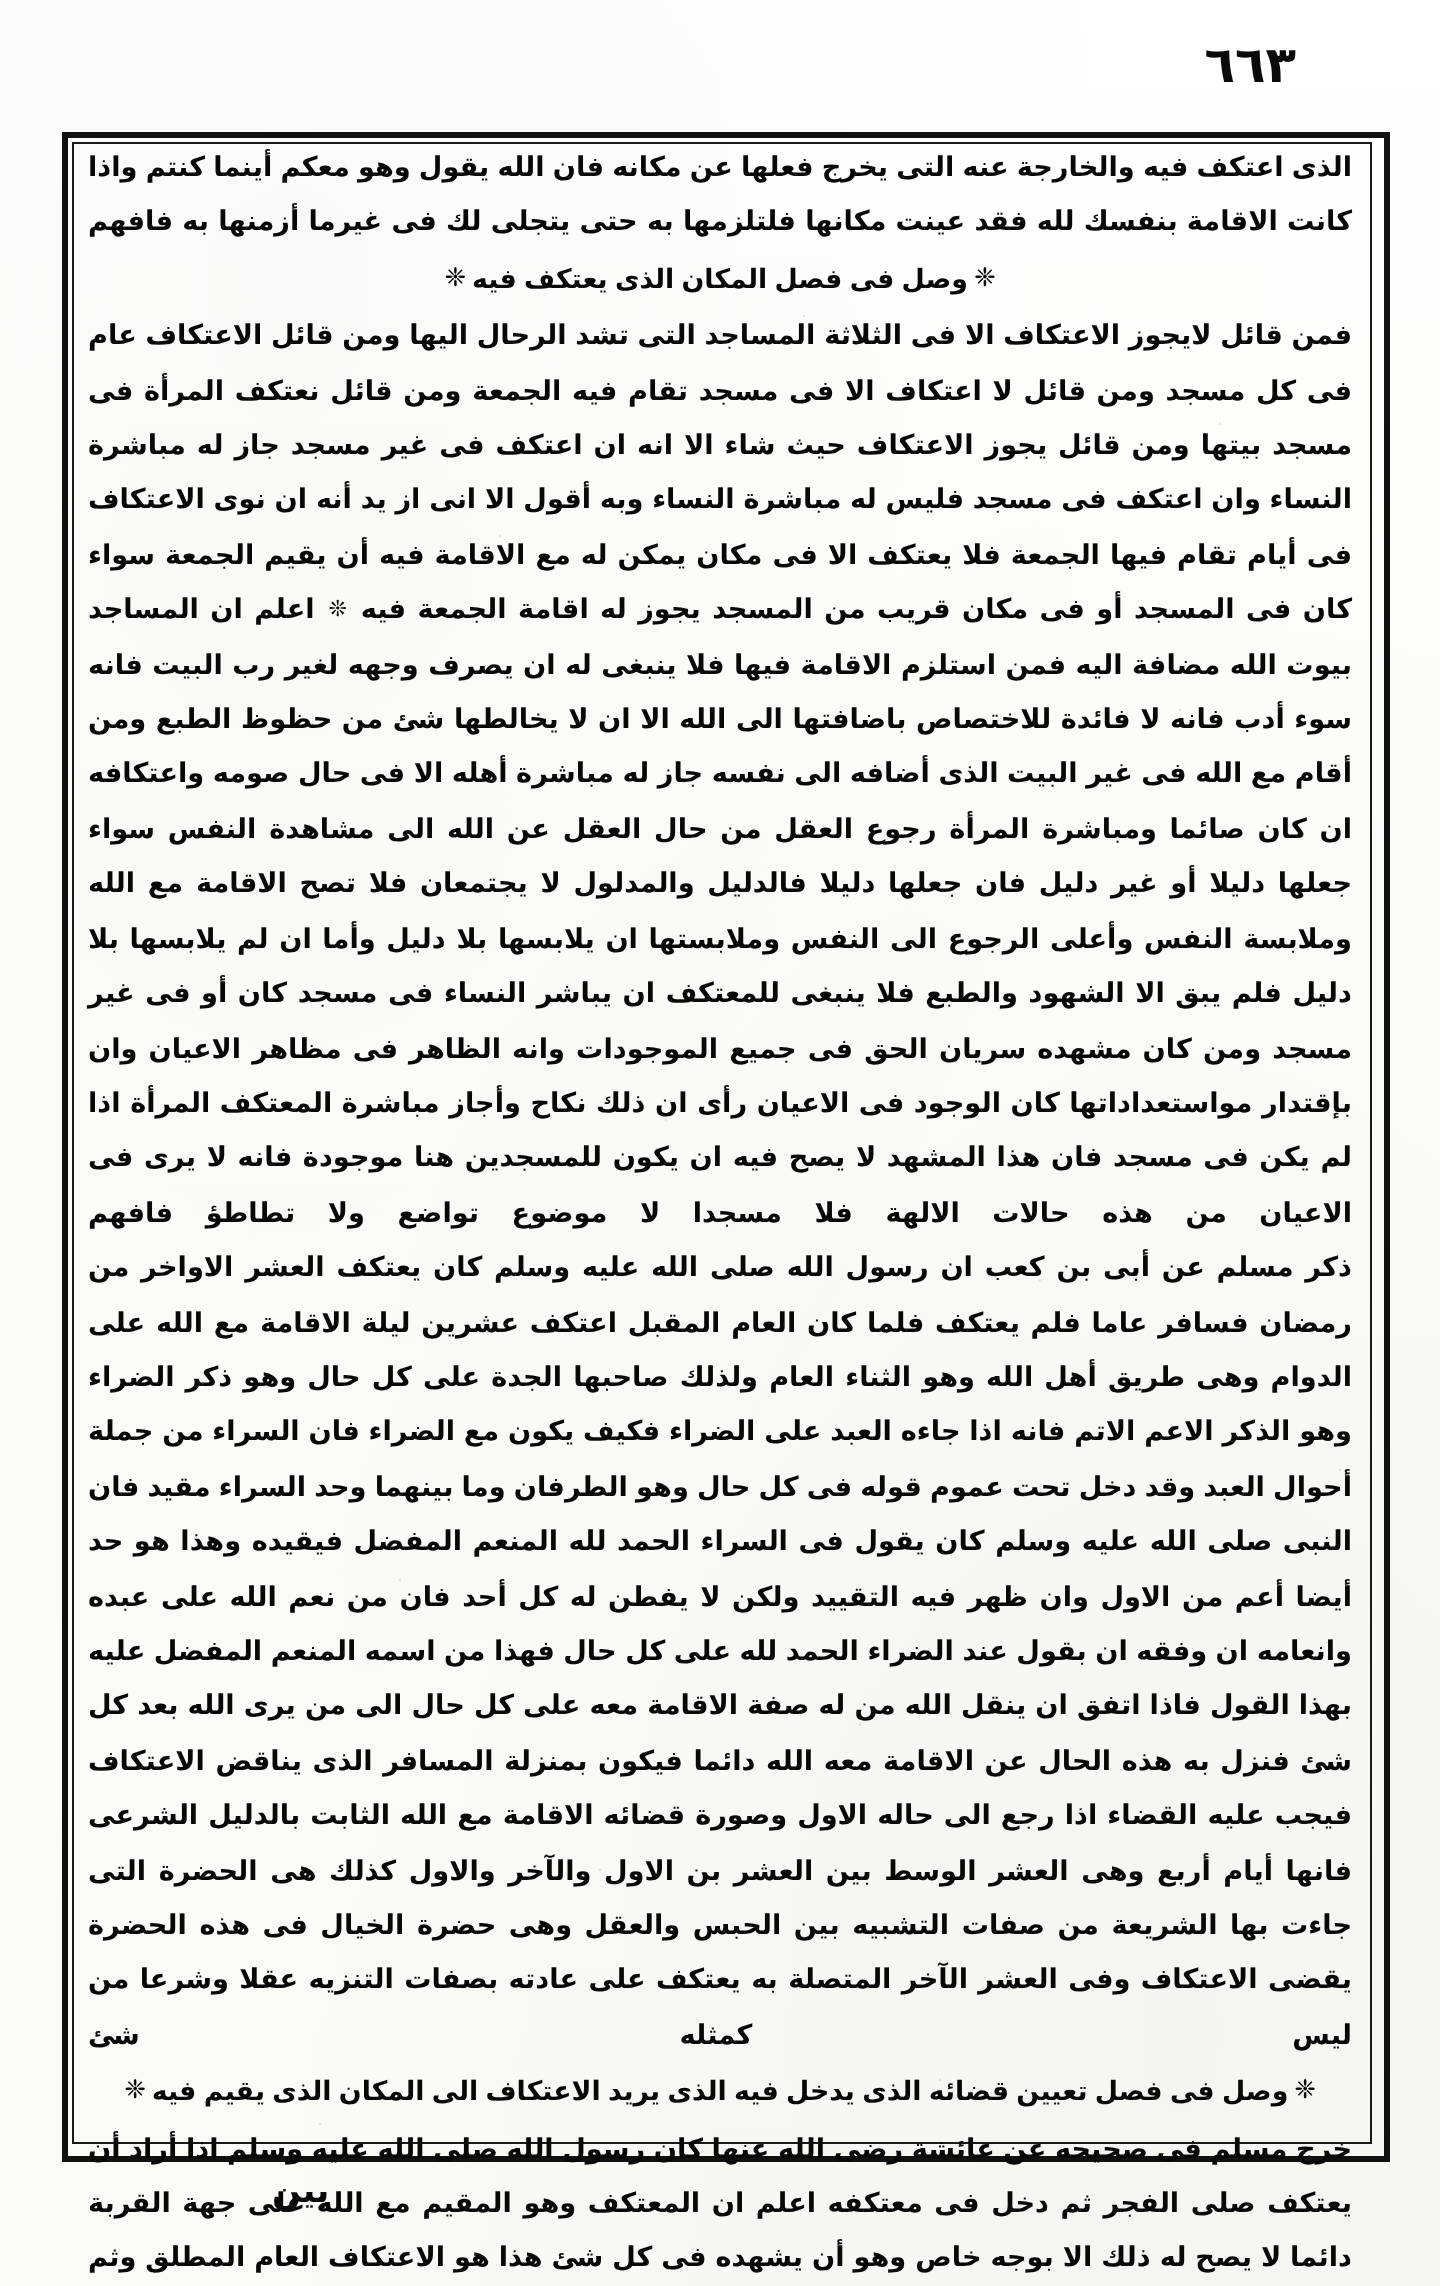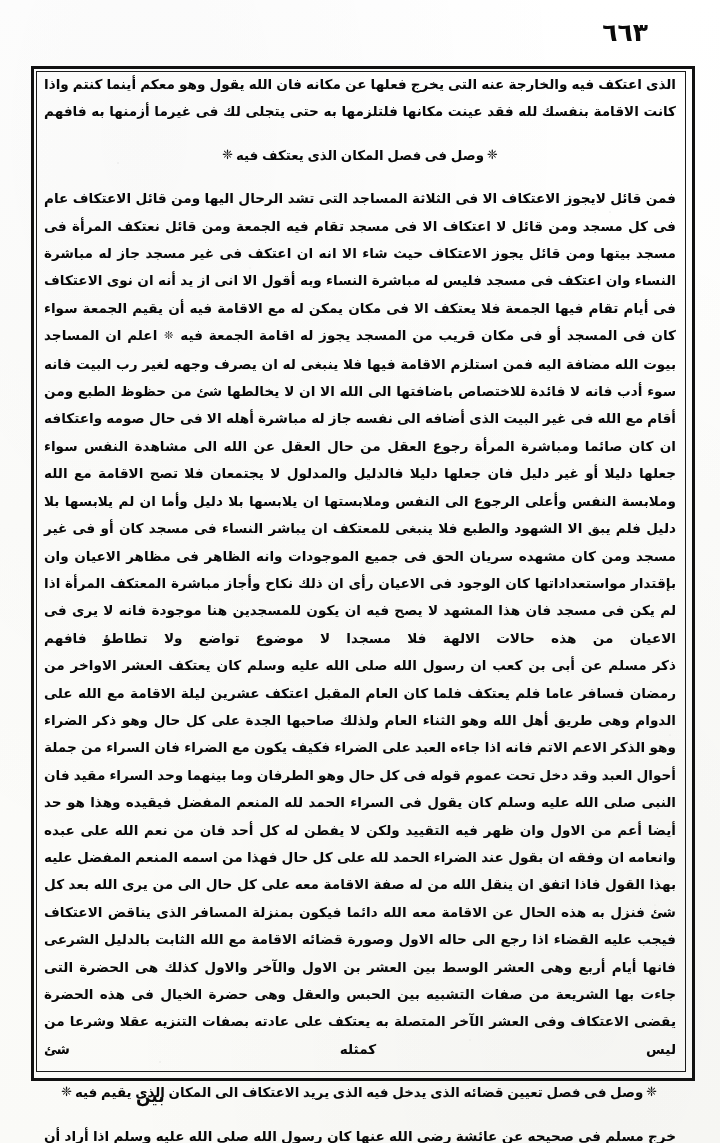--- a/index.html
+++ b/index.html
@@ -89,21 +89,21 @@
     margin: 0;
     padding: 0;
     text-align: justify;
     text-align-last: justify;
     direction: rtl;
   }
   .para.lastfree { text-align-last: justify; }
 
   
   .heading {
-    margin: 16px;
+    margin: 1px;
     padding: 0;
     text-align: center;
     text-align-last: center;
     direction: rtl;
     font-weight: bold;
     font-size: 13.4px;
     line-height: 27.4px;
     white-space: nowrap;
   }
   .orn {

